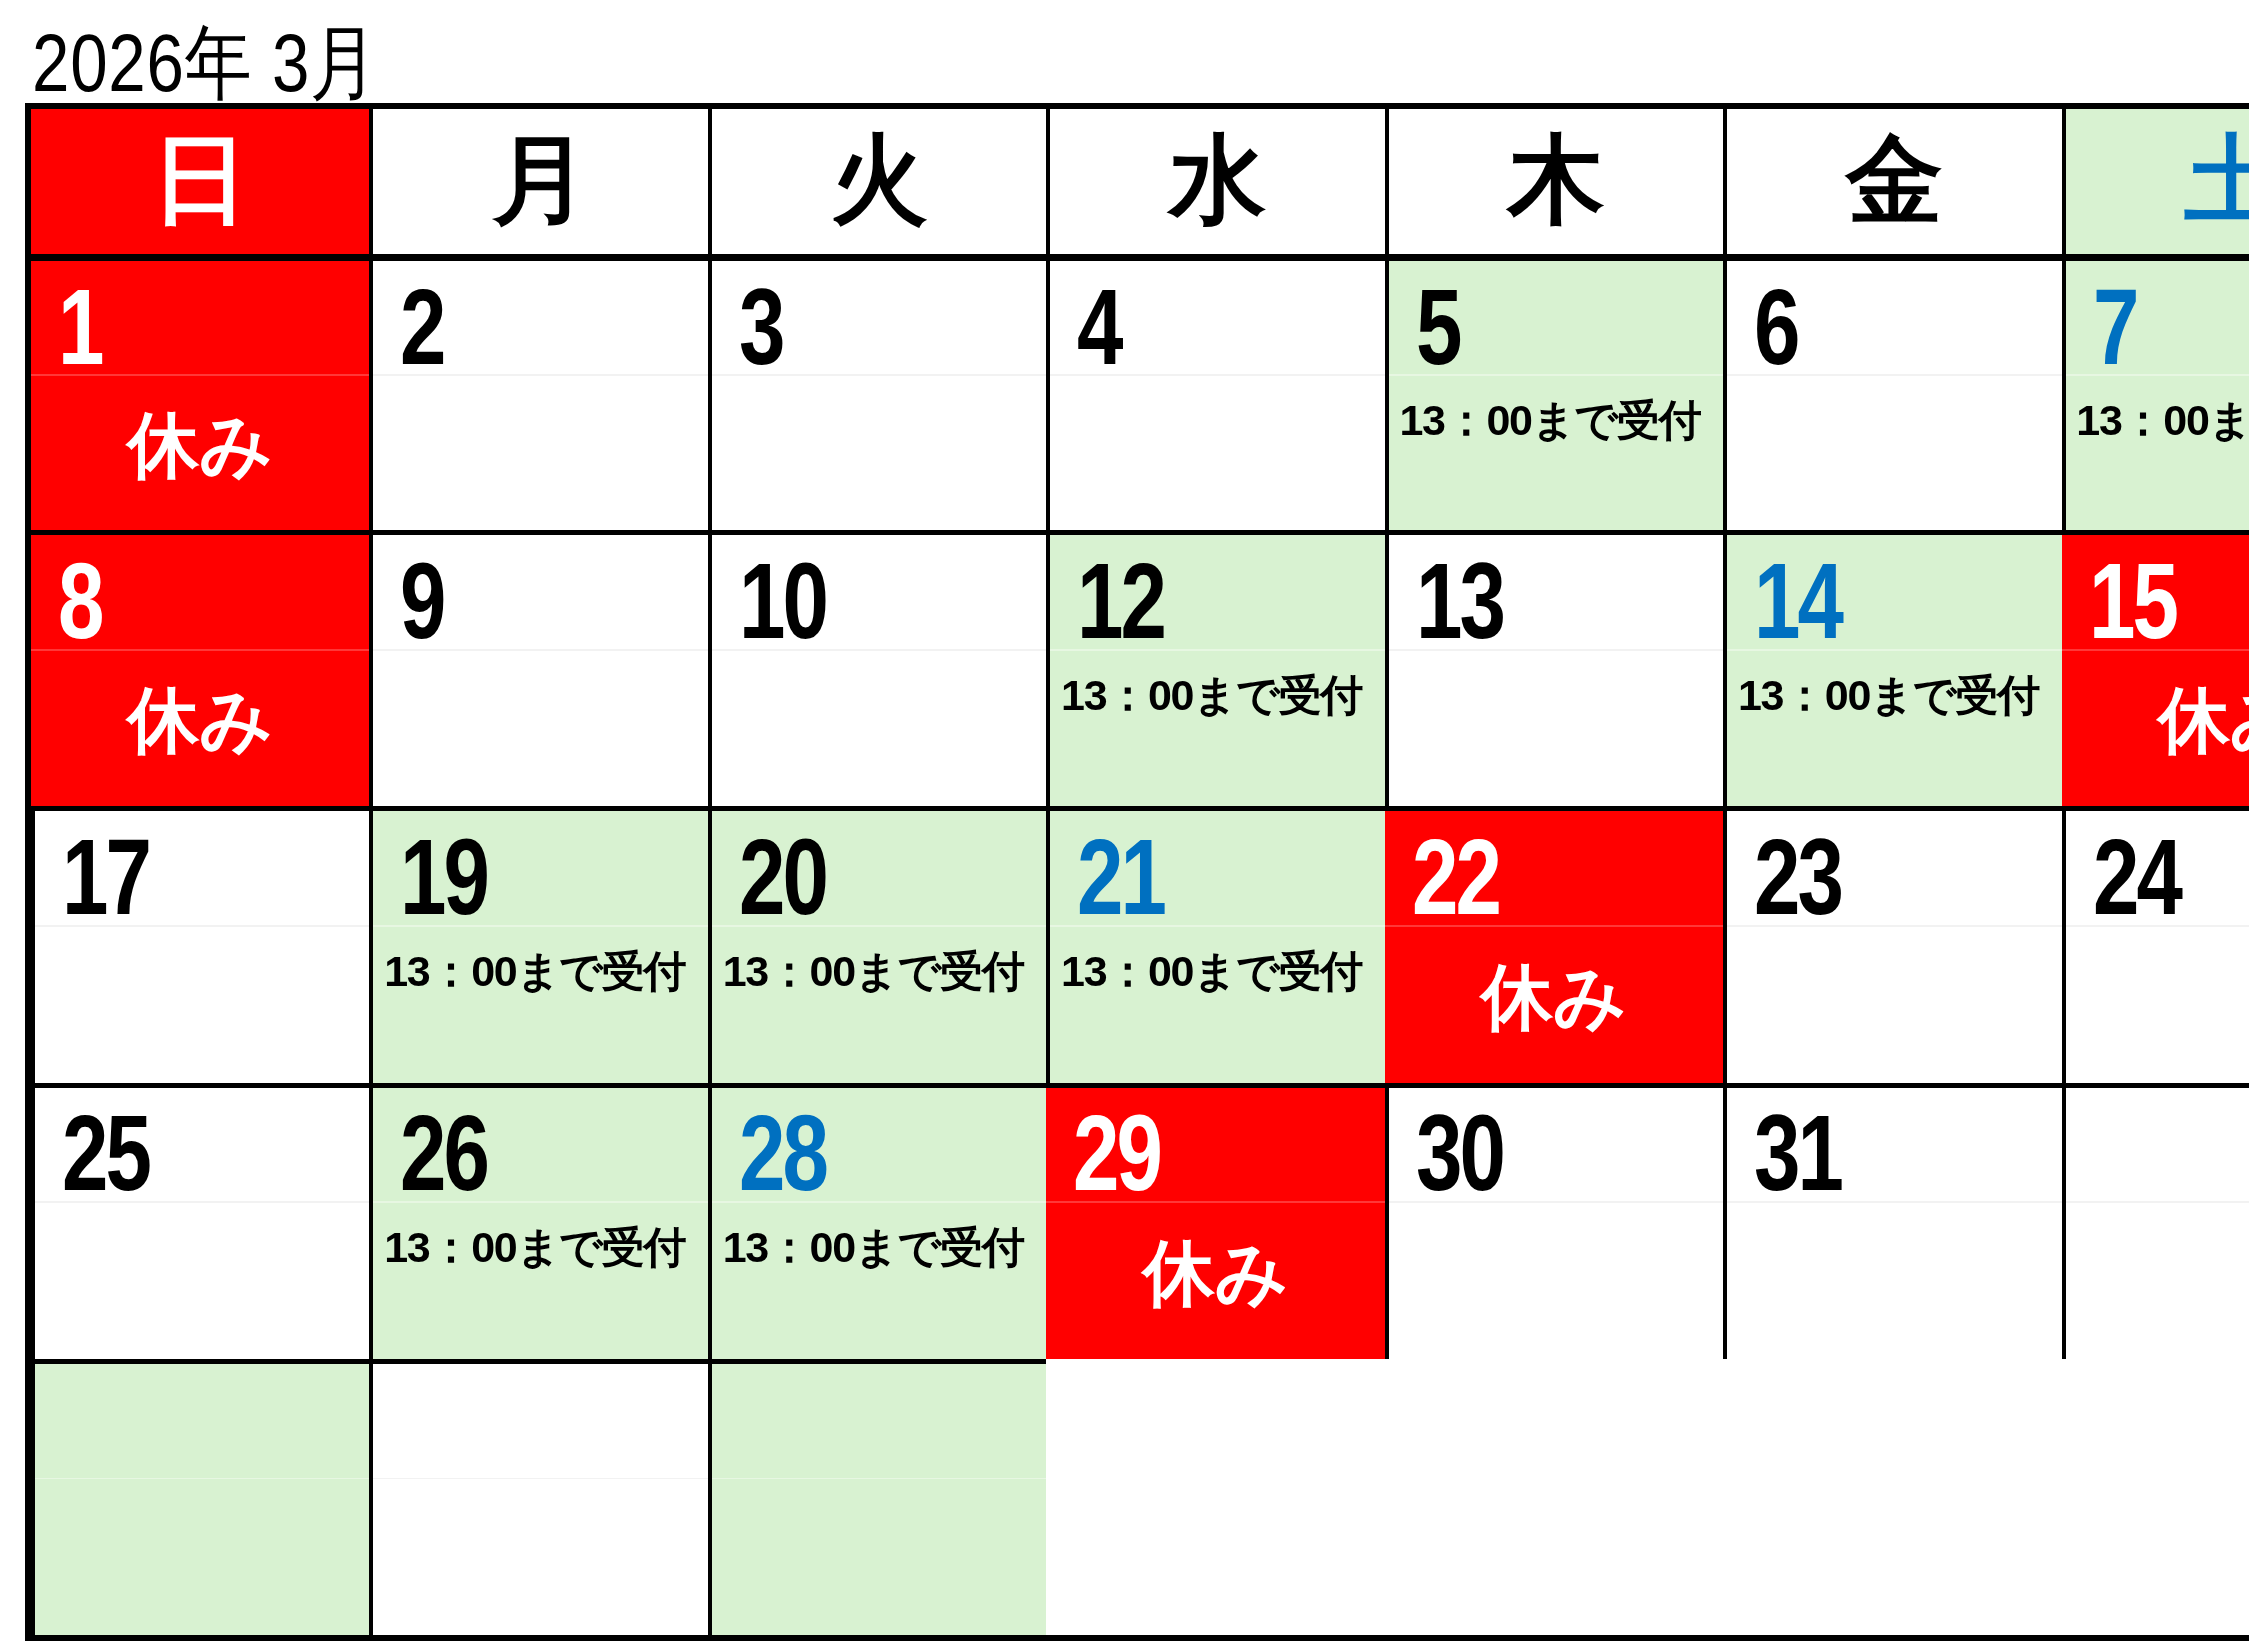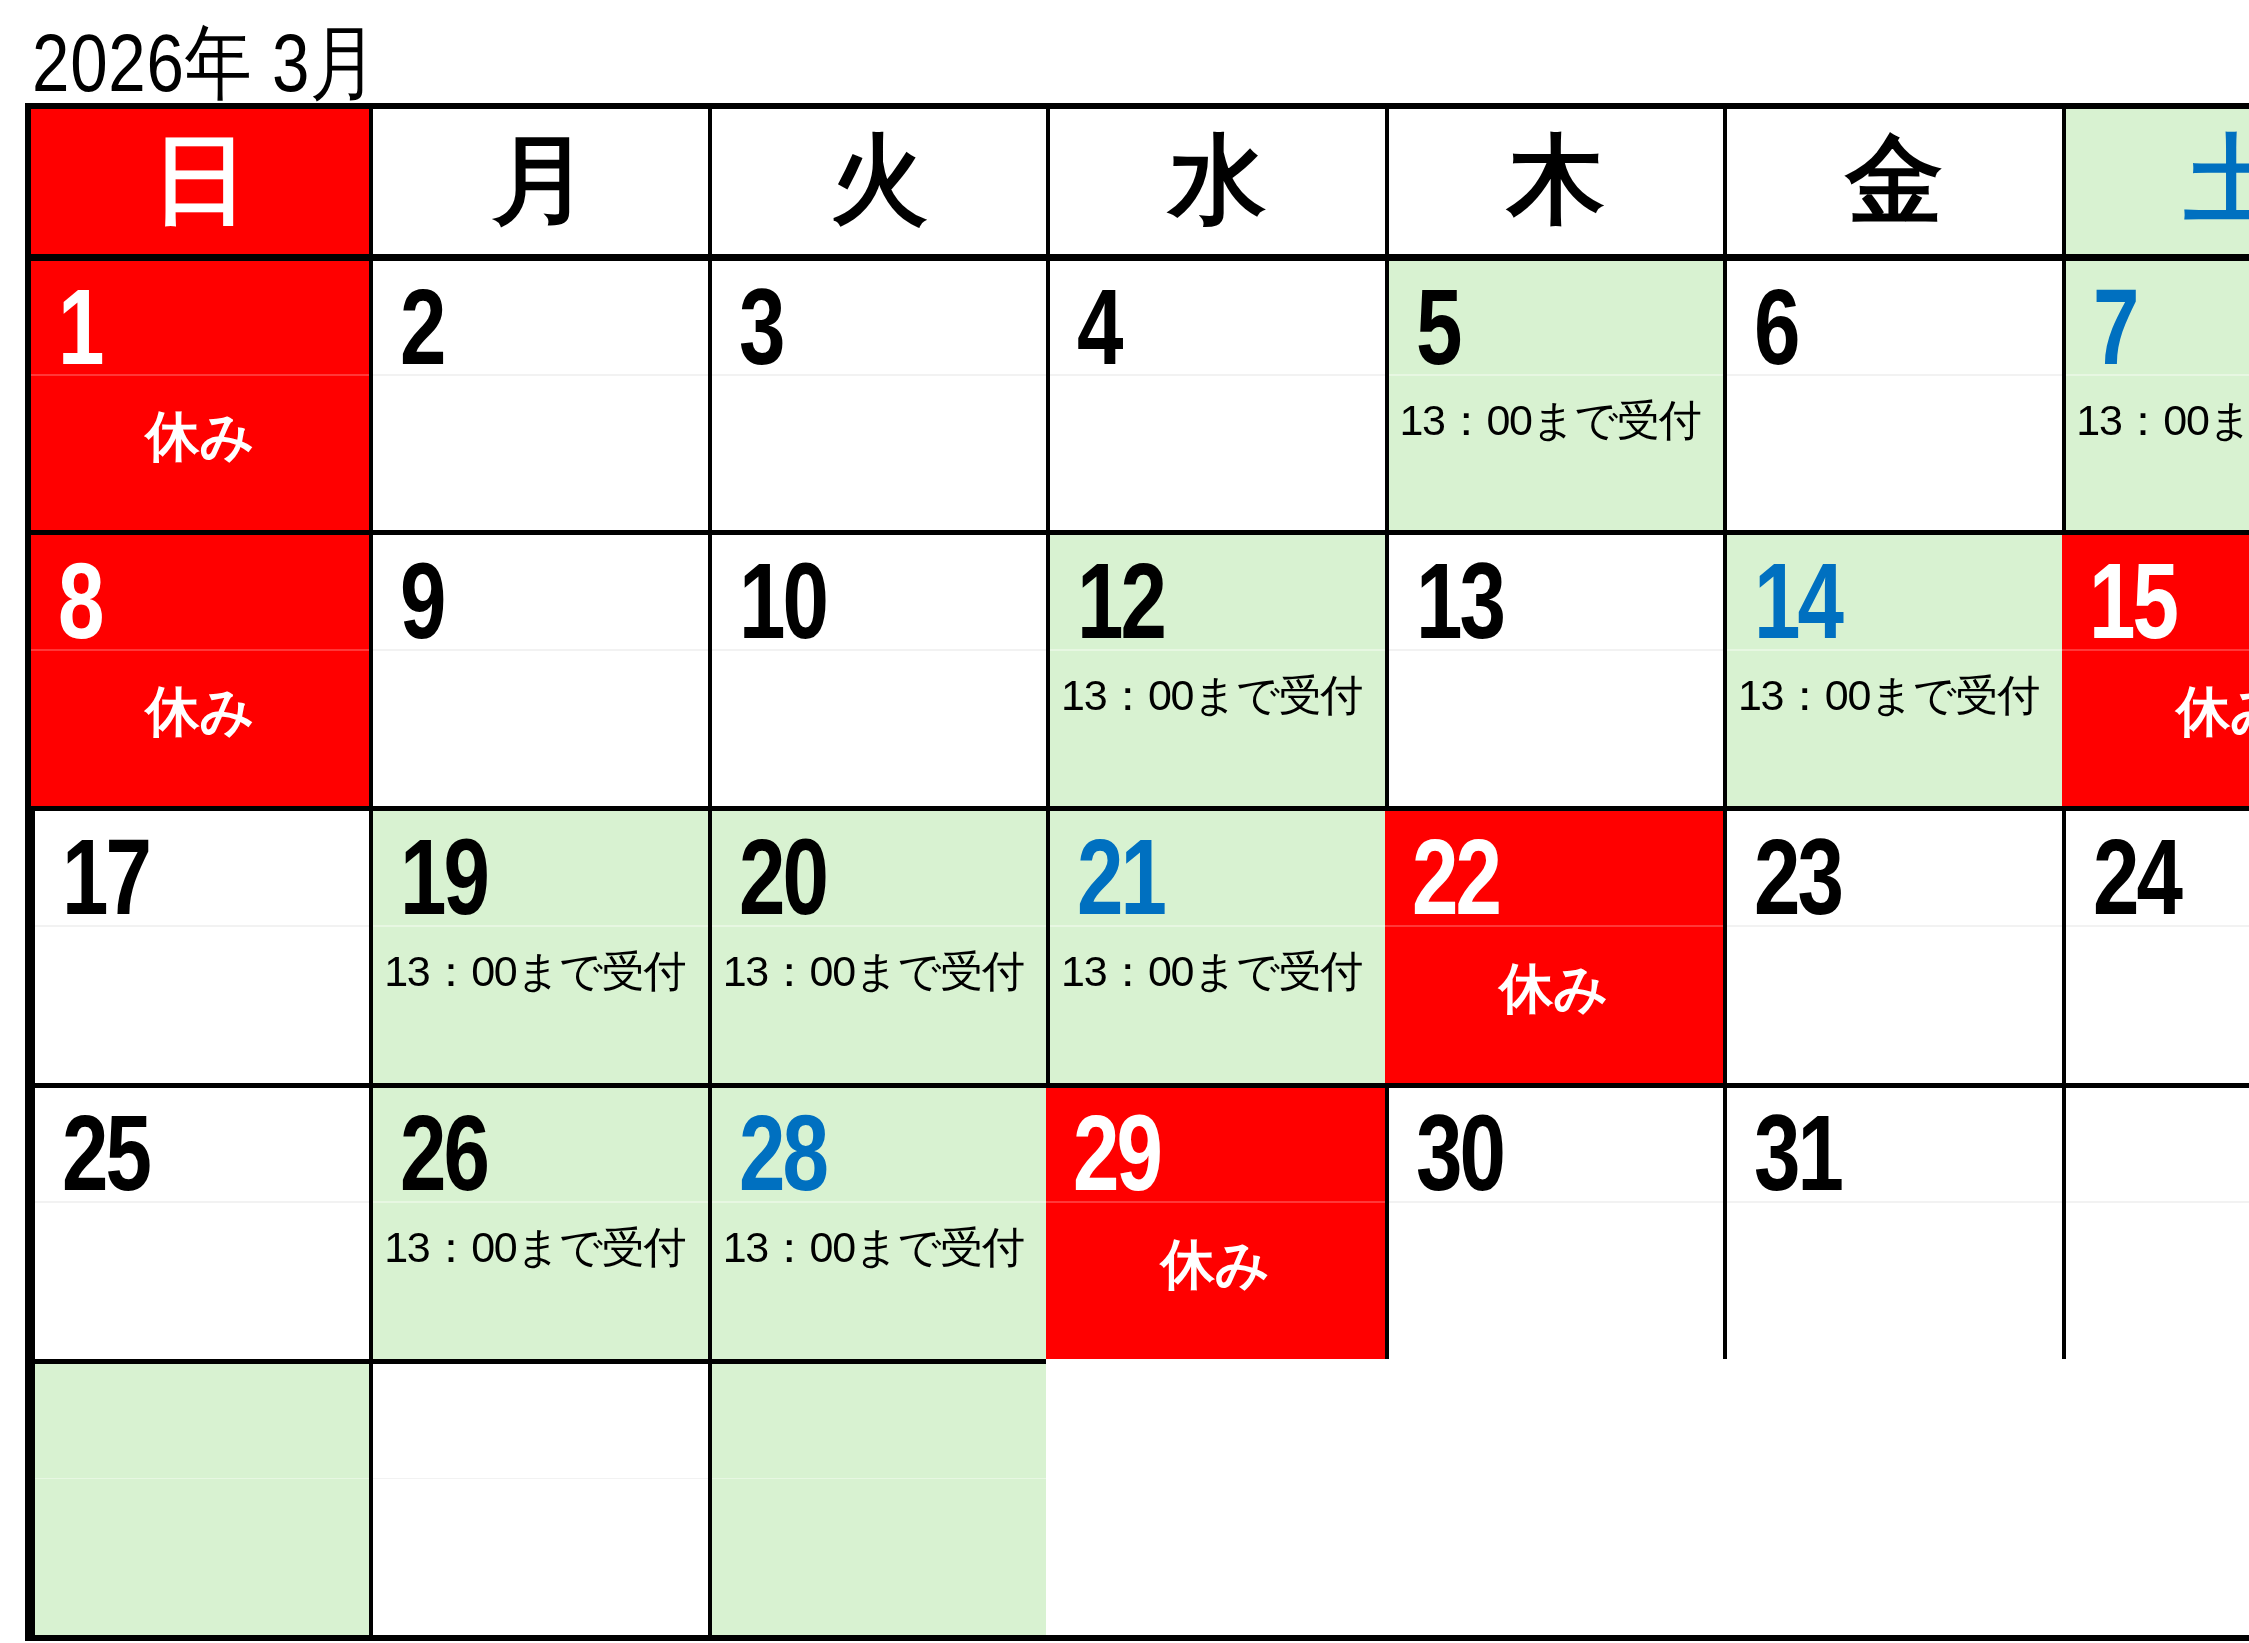--- a/index.html
+++ b/index.html
@@ -100,34 +100,34 @@
   }
   .sunday .date { color: var(--c-sunday-fg); }
   .saturday .date { color: var(--c-saturday-fg); }
 
   .note {
     position: absolute;
     top: 50%;
     left: 10.8px;
     right: 2.7px;
     font-size: 43px;
-    font-weight: 400;
+    font-weight: 700;
     color: var(--c-text);
     white-space: nowrap;
     letter-spacing: -1.3px;
     line-height: 1.15;
   }
 
   .closed {
     position: absolute;
     top: 55%;
     left: 0;
     width: 100%;
     text-align: center;
-    font-size: 54px;
+    font-size: 72px;
     font-weight: 700;
     color: var(--c-sunday-fg);
     line-height: 1.0;
   }
 </style>
 </head>
 <body>
 
 <div class="page">
 

